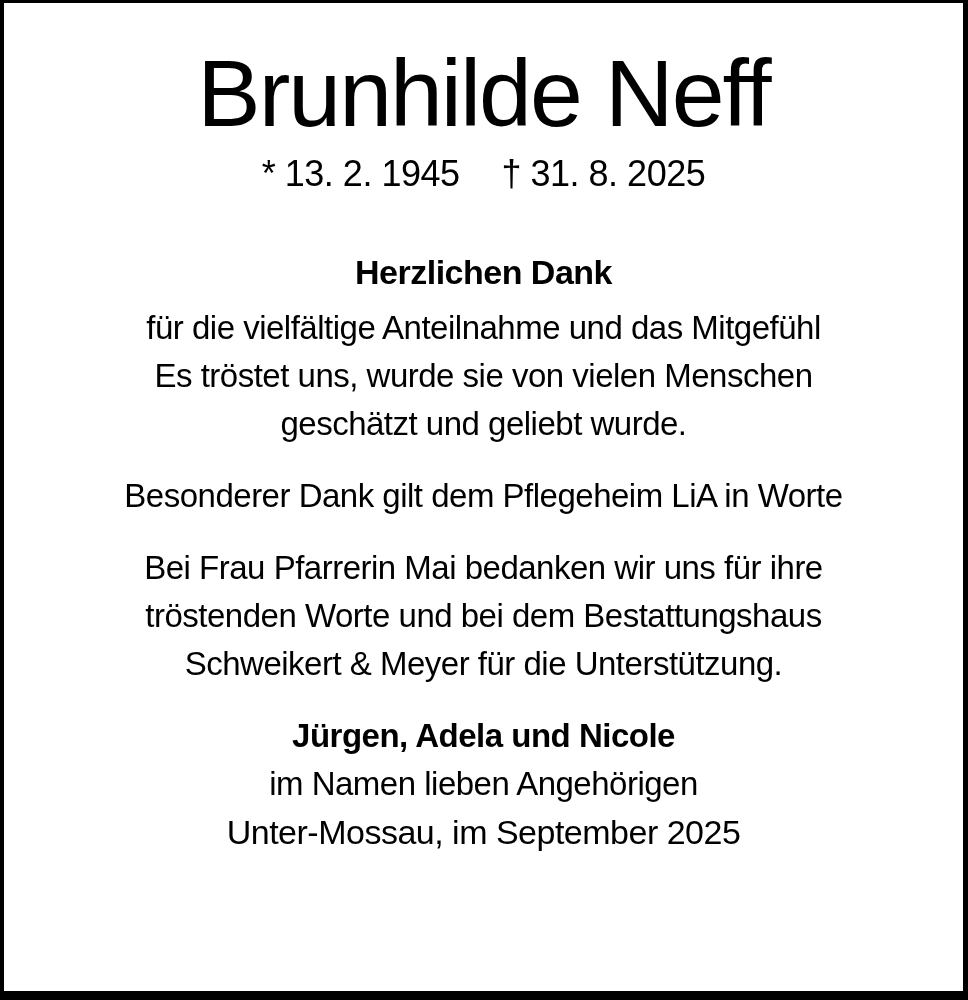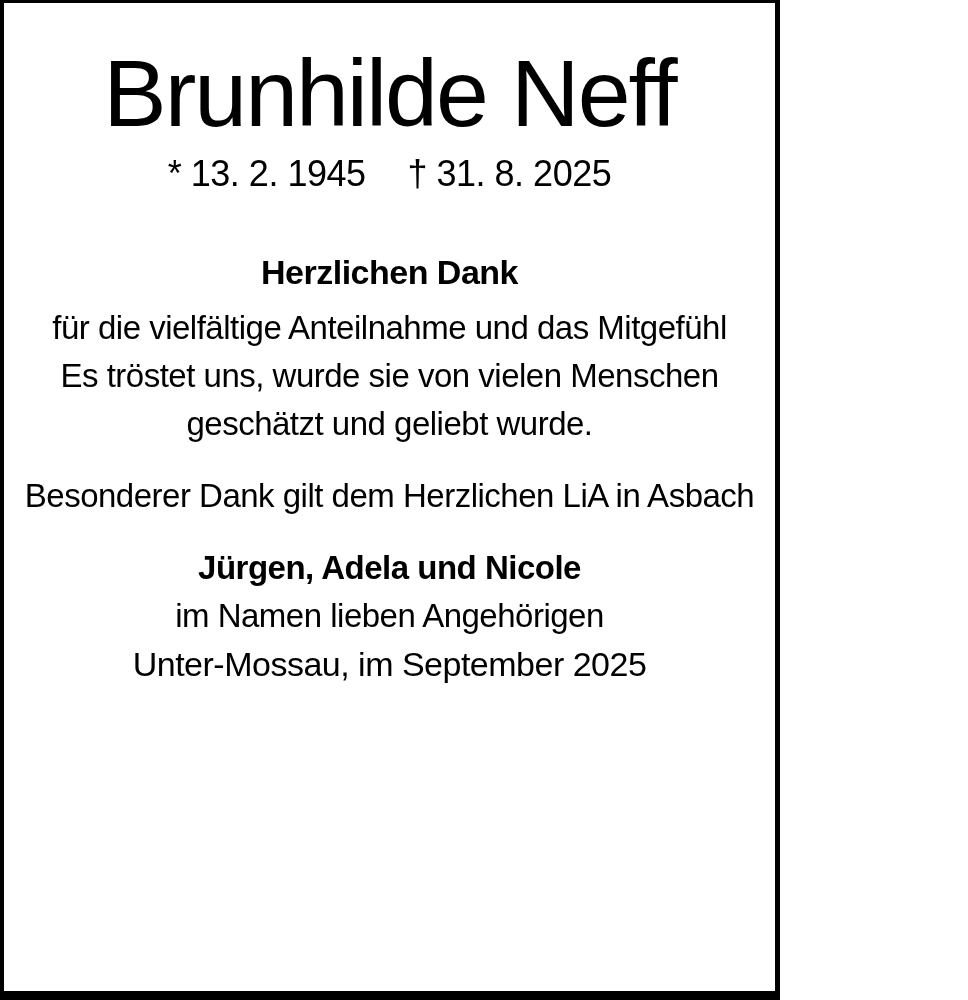--- a/index.html
+++ b/index.html
@@ -2,21 +2,21 @@
 <html><head>
 <meta charset="utf-8">
 <style>
   html, body {
     margin: 0;
     padding: 0;
     background: #ffffff;
   }
   .card {
     box-sizing: border-box;
-    width: 780px;
+    width: 968px;
     height: 1000px;
     background: #ffffff;
     border-top: 3px solid #000000;
     border-left: 4px solid #000000;
     border-right: 5px solid #000000;
     border-bottom: 9px solid #000000;
     padding-top: 38px;
     text-align: center;
     color: #000000;
     font-family: "Liberation Sans", sans-serif;
@@ -94,23 +94,28 @@
 
   <div class="thanks-heading">Herzlichen Dank</div>
 
   <div class="para">
     <div class="line">für die vielfältige Anteilnahme und das Mitgefühl</div>
     <div class="line">Es tröstet uns, wurde sie von vielen Menschen</div>
     <div class="line">geschätzt und geliebt wurde.</div>
   </div>
 
   <div class="para gap">
-    <div class="line">Besonderer Dank gilt dem Herzlichen LiA in Asbach</div>
+    <div class="line">Besonderer Dank gilt dem Pflegeheim LiA in Worte</div>
   </div>
 
+  <div class="para gap">
+    <div class="line">Bei Frau Pfarrerin Mai bedanken wir uns für ihre</div>
+    <div class="line">tröstenden Worte und bei dem Bestattungshaus</div>
+    <div class="line">Schweikert &amp; Meyer für die Unterstützung.</div>
+  </div>
 
   <div class="signature">
     <div class="names">Jürgen, Adela und Nicole</div>
     <div class="note">im Namen lieben Angehörigen</div>
   </div>
 
   <div class="place-date">Unter-Mossau, im September 2025</div>
 
 </div>
 

